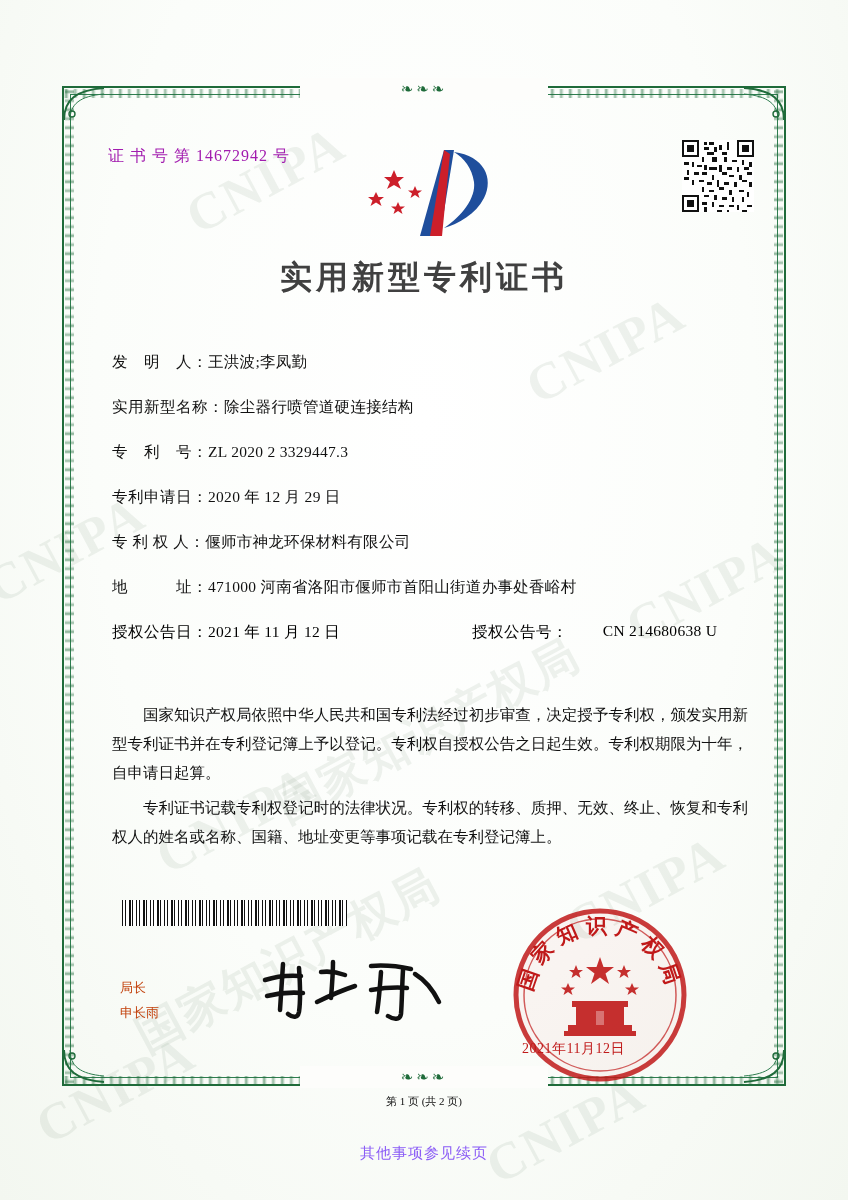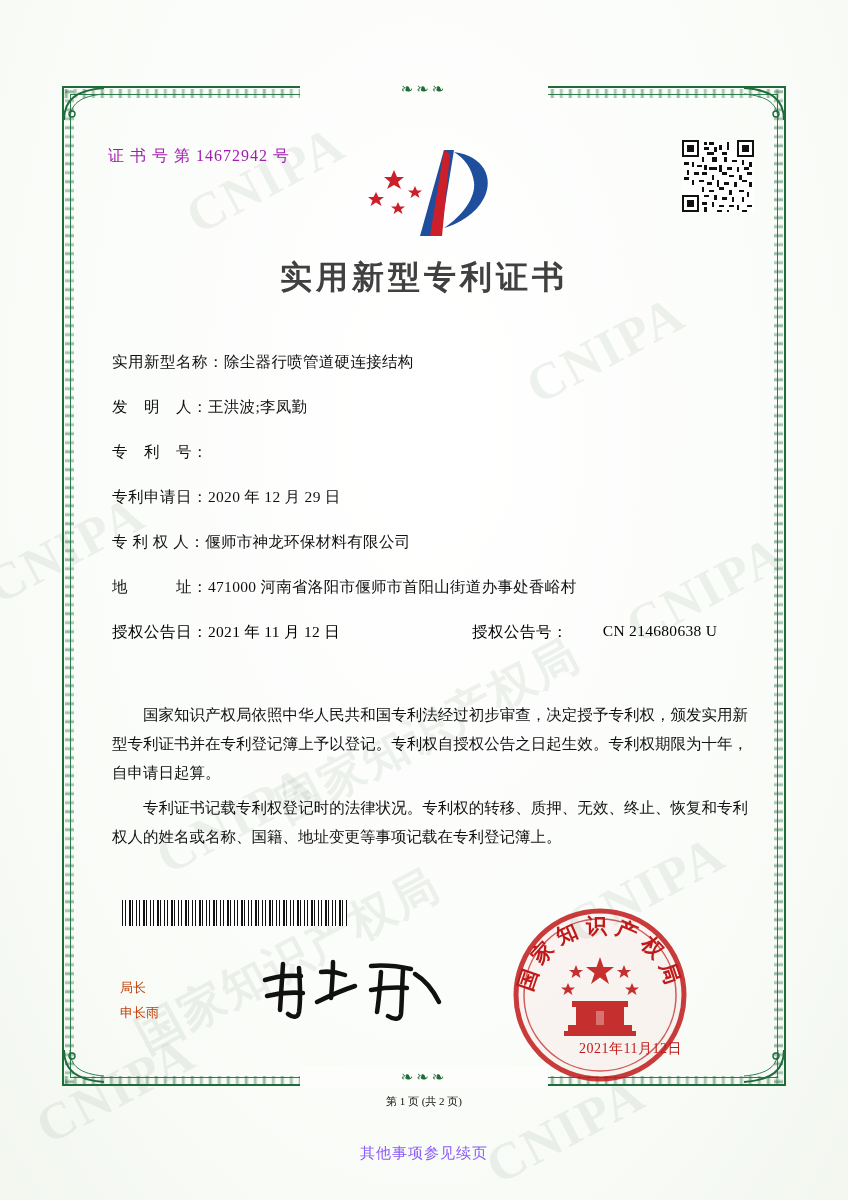--- a/index.html
+++ b/index.html
@@ -260,21 +260,21 @@
     left: 510px;
     top: 905px;
     width: 180px;
     height: 180px;
   }
   .seal-date {
     position: absolute;
     left: 522px;
     top: 1040px;
     width: 160px;
-    text-align: right;
+    text-align: left;
     color: #c01a1a;
     font-size: 14px;
     letter-spacing: 0.5px;
     font-family: "Liberation Serif", serif;
   }
 
   .page-num {
     position: absolute;
     left: 0;
     top: 1094px;
@@ -452,29 +452,30 @@
         <polygon points="40,62 42,66.5 47,66.5 43,69.5 44.5,74 40,71 35.5,74 37,69.5 33,66.5 38,66.5"></polygon>
         <polygon points="57,46 59,50.5 64,50.5 60,53.5 61.5,58 57,55 52.5,58 54,53.5 50,50.5 55,50.5"></polygon>
       </g>
     </svg>
   </div>
 
   <div class="title">实用新型专利证书</div>
 
   <div class="fields">
     <div class="field-row">
+      <span class="field-label">发　明　人：</span>
+      <span class="field-value">王洪波;李凤勤</span>
+    </div>
+    <div class="field-row">
       <span class="field-label">实用新型名称：</span>
       <span class="field-value">除尘器行喷管道硬连接结构</span>
     </div>
     <div class="field-row">
-      <span class="field-label">发　明　人：</span>
-      <span class="field-value">王洪波;李凤勤</span>
-    </div>
-    <div class="field-row">
       <span class="field-label">专　利　号：</span>
+      <span class="field-value">ZL 2020 2 3329447.3</span>
     </div>
     <div class="field-row">
       <span class="field-label">专利申请日：</span>
       <span class="field-value">2020 年 12 月 29 日</span>
     </div>
     <div class="field-row">
       <span class="field-label">专 利 权 人：</span>
       <span class="field-value">偃师市神龙环保材料有限公司</span>
     </div>
     <div class="field-row">

